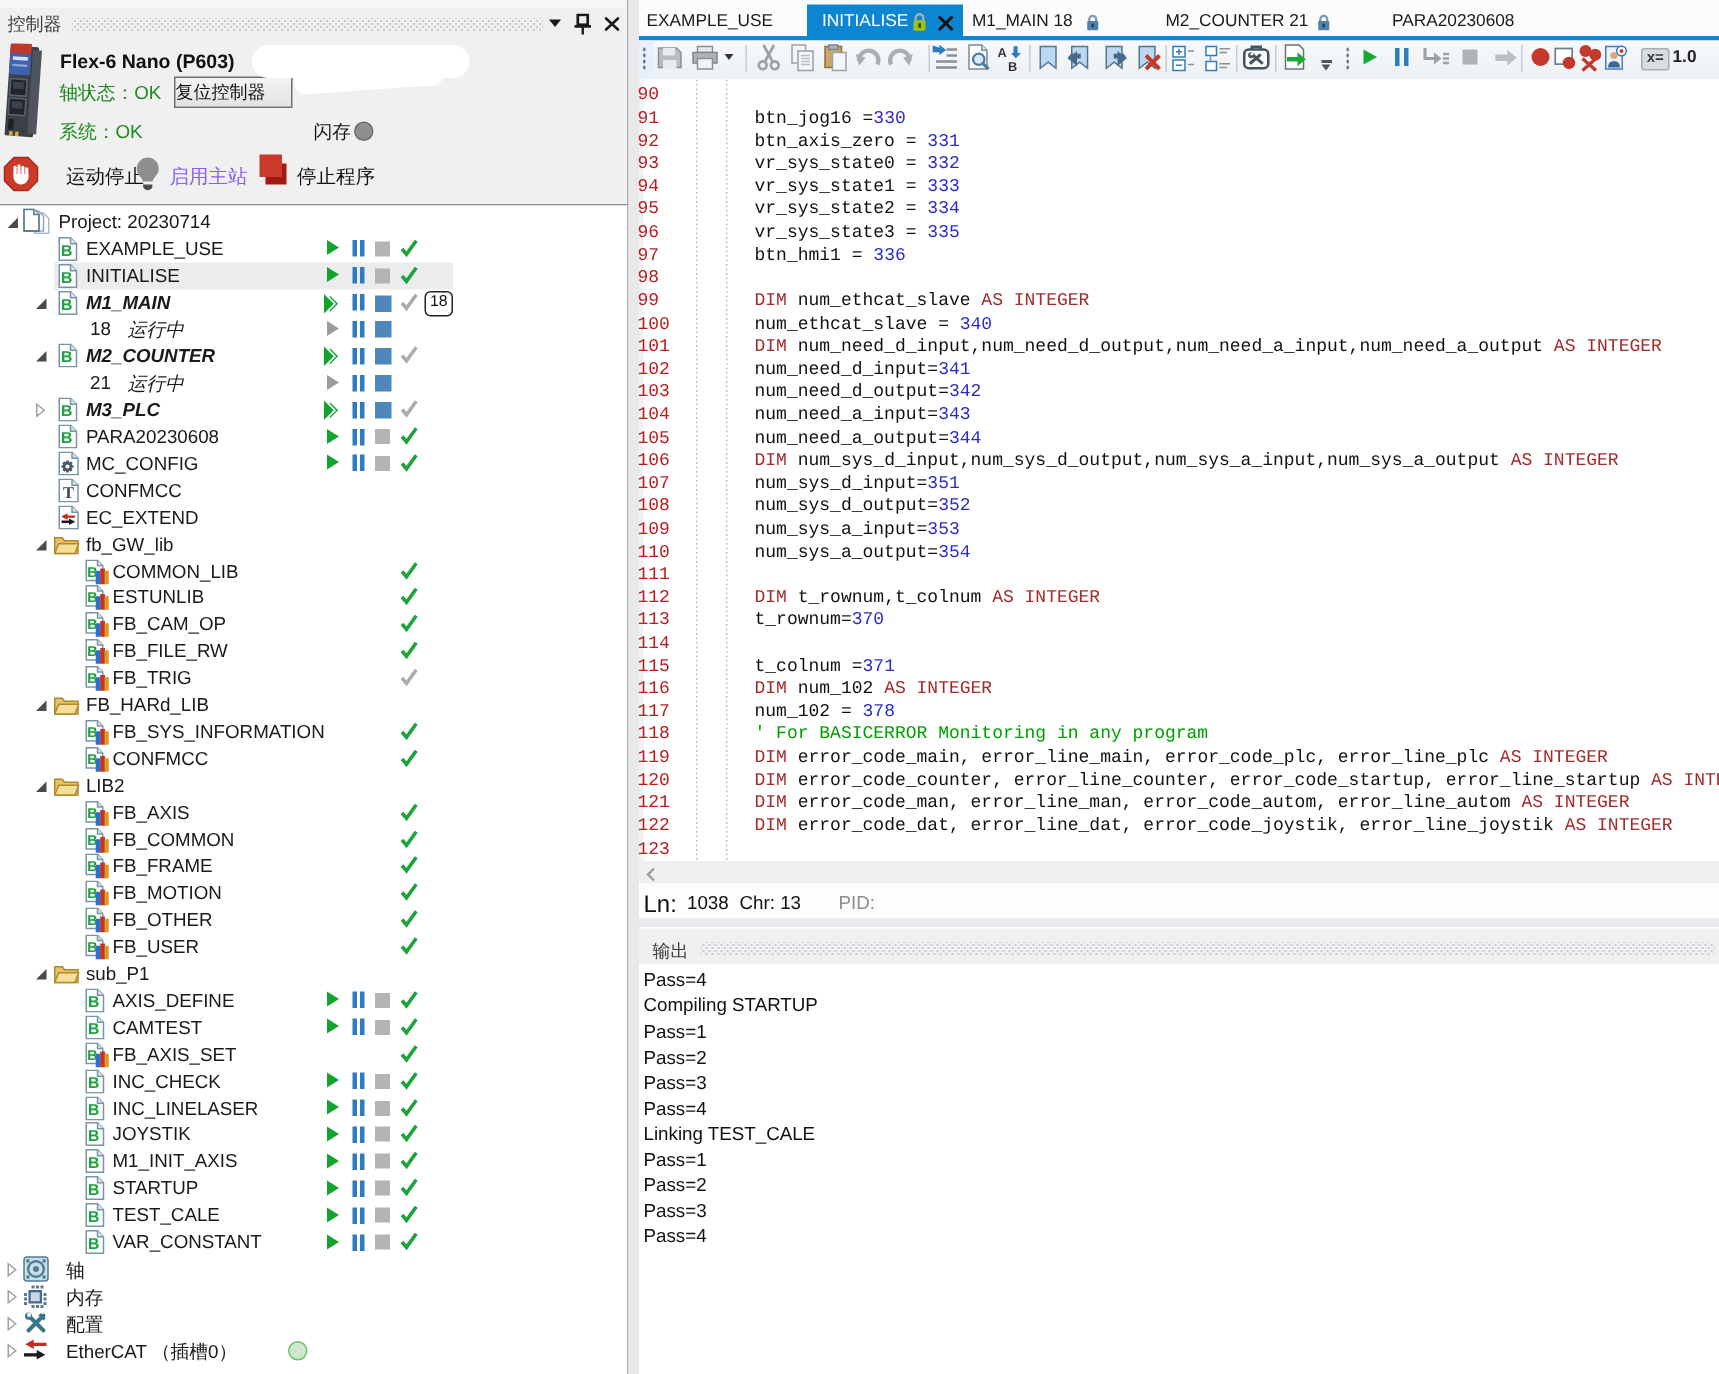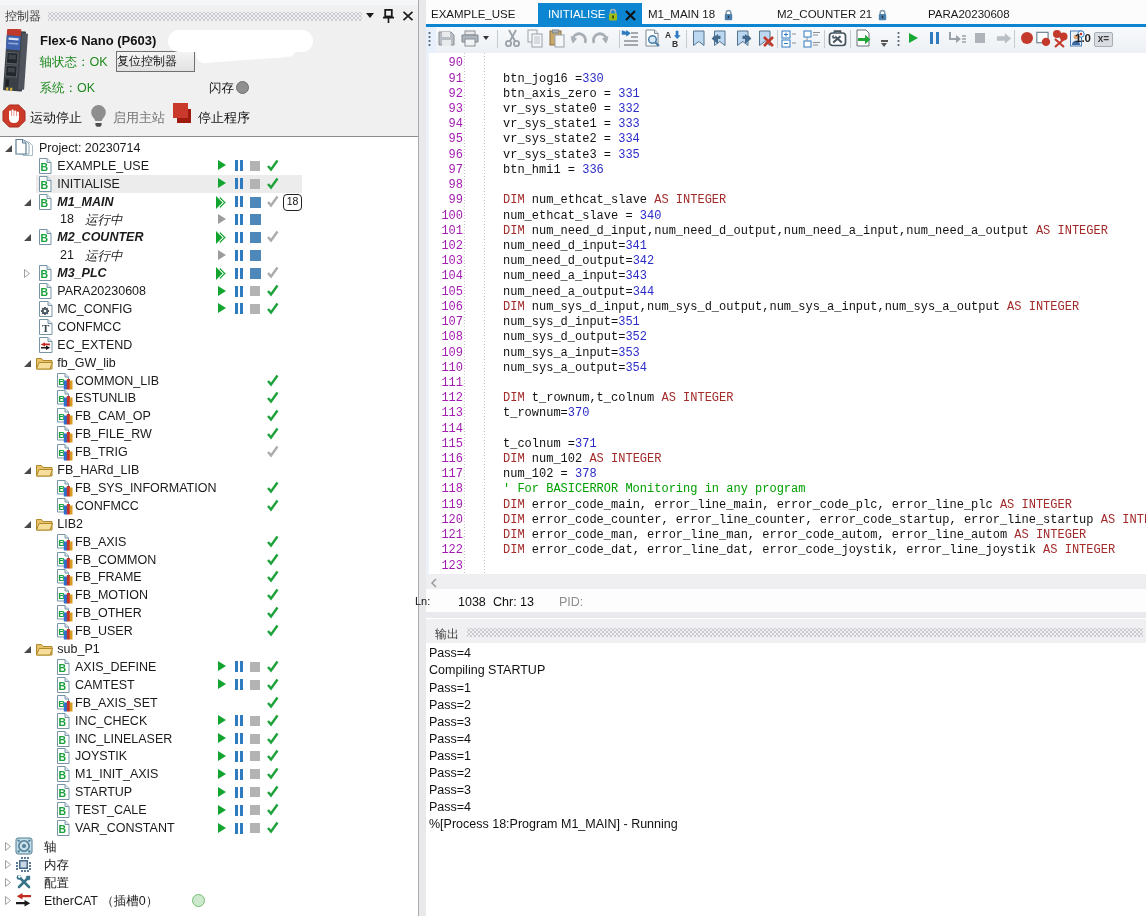--- a/index.html
+++ b/index.html
@@ -1,22 +1,22 @@
 <!DOCTYPE html>
 <html><head><meta charset="utf-8">
 <style>
 html,body{margin:0;padding:0}
 body{width:1146px;height:916px;position:relative;overflow:hidden;background:#fff;
  font-family:"Liberation Sans",sans-serif;-webkit-font-smoothing:antialiased}
 .abs{position:absolute}
 i{font-style:normal}
 .k{color:#A22B2A}.n{color:#2B2BC8}.c{color:#00A000}
 .dots{background-image:radial-gradient(circle,#CBCBD1 0.8px,transparent 1px),radial-gradient(circle,#CBCBD1 0.8px,transparent 1px);background-size:4px 4px,4px 4px;background-position:0 0,2px 2px}
-.gutter{left:425px;top:56.35px;width:38px;text-align:right;font-family:"Liberation Mono",monospace;
- font-size:12px;line-height:15.22px;color:#a21caf}
+.gutter{left:425px;top:56.35px;width:38px;text-align:left;font-family:"Liberation Mono",monospace;
+ font-size:12px;line-height:15.22px;color:#b91c1c}
 .codetxt{left:503px;top:56.35px;font-family:"Liberation Mono",monospace;font-size:12px;
  line-height:15.22px;color:#111;white-space:pre}
 .outtxt{left:429px;top:645.4px;font-size:12.5px;line-height:17.1px;color:#111}
 </style></head>
 <body>
 
 <div class="abs" style="left:0;top:0;width:419px;height:916px;background:#F0F0F0"></div>
 
 <div class="abs" style="left:0;top:0;width:419px;height:5px;background:#F5F6F7"></div>
 <span class="abs" style="left:5px;top:8px;font-size:12px;color:#3C3C3C">控制器</span>
@@ -62,26 +62,26 @@
 <svg class="abs" style="left:2px;top:104px" width="24" height="24" viewBox="0 0 24 24">
 <polygon points="7.3,1 16.7,1 23,7.3 23,16.7 16.7,23 7.3,23 1,16.7 1,7.3" fill="#CC3B2A" stroke="#A82A1C"></polygon>
 <g fill="#fff">
       <rect x="7" y="6.5" width="2.1" height="7" rx="1"></rect>
       <rect x="9.6" y="5.5" width="2.1" height="8" rx="1"></rect>
 <rect x="12.2" y="6.5" width="2.1" height="7" rx="1"></rect>
       <rect x="14.8" y="7.5" width="2.1" height="6" rx="1"></rect>
 <path d="M7 12 h10 v2.5 a5 5 0 0 1 -5 4.5 5 5 0 0 1 -5-4.5z"></path>
     </g>
   </svg>
-<span class="abs" style="left:30px;top:109px;font-size:13px;color:#111">运动停止</span>
+<span class="abs" style="left:44px;top:109px;font-size:13px;color:#111">运动停止</span>
 <svg class="abs" style="left:90px;top:104px" width="18" height="25" viewBox="0 0 18 25">
 <path d="M8.5 1 a7.3 7.3 0 0 1 7.3 7.3 c0 3.2-1.8 4.8-3 6.4 -0.6 0.8-1 1.6-1 2.3 h-6.6 c0-0.7-0.4-1.5-1-2.3 -1.2-1.6-3-3.2-3-6.4 A7.3 7.3 0 0 1 8.5 1z" fill="#8E8E8E"></path>
 <path d="M5.4 19 h6.2 v1.2 a3.1 2.6 0 0 1 -6.2 0z" fill="#4E4E4E"></path>
   </svg>
-<span class="abs" style="left:113px;top:109px;font-size:13px;color:#737373">启用主站</span>
+<span class="abs" style="left:113px;top:109px;font-size:13px;color:#8b5cf6">启用主站</span>
 <div class="abs" style="left:177px;top:109px;width:14px;height:14px;background:#A01A10"></div>
 <div class="abs" style="left:173px;top:103px;width:15px;height:15px;background:#C93A2D"></div>
 <span class="abs" style="left:198px;top:109px;font-size:13px;color:#111">停止程序</span>
 
 <div class="abs" style="left:0;top:136px;width:419px;height:1px;background:#8C8C8C"></div>
 <div class="abs" style="left:0;top:137px;width:418px;height:779px;background:#fff"></div>
 
 <div class="abs" style="left:0;top:138.8px;width:458px;height:18px">
     <svg class="abs" style="left:4px;top:5px" width="9" height="9" viewBox="0 0 9 9">
       <path d="M8 1 V8 H1z" fill="#4A4A4A"></path>
@@ -842,21 +842,21 @@
 <path d="M3 10 L12 18 M12 10 L3 18" stroke="#C3392C" stroke-width="2.2"></path>
   </svg>
 <svg class="abs" style="left:1069px;top:29px" width="16" height="19" viewBox="0 0 16 19">
 <rect x="1.5" y="2" width="11" height="15" fill="#EAF2FA" stroke="#4A7EB8"></rect>
 <path d="M3 16 c0-3 1.8-4.2 4-4.2 s4 1.2 4 4.2z" fill="#3C66A0"></path>
 <circle cx="7" cy="8" r="2.4" fill="#E0A878"></circle>
 <circle cx="12" cy="5" r="3.2" fill="#fff" stroke="#2E7BC0"></circle>
     <circle cx="12" cy="5" r="1.3" fill="#C3392C"></circle>
   </svg>
 <div class="abs" style="left:1094px;top:32px;width:17px;height:13px;background:#D9DDE2;border:1px solid #A8AEB5;border-radius:2px;font-size:10px;font-weight:bold;color:#3A3A3A;text-align:center;line-height:12px">x=</div>
-<span class="abs" style="left:1075px;top:32px;font-size:11.5px;font-weight:bold;color:#222">1.0</span>
+<span class="abs" style="left:1115px;top:32px;font-size:11.5px;font-weight:bold;color:#222">1.0</span>
 
 <div class="abs" style="left:426px;top:53px;width:720px;height:522px;background:#fff"></div>
 <div class="abs" style="left:426px;top:53px;width:3px;height:522px;background:#EDF2F8"></div>
 <div class="abs" style="left:464px;top:53px;width:1px;height:522px;background-image:linear-gradient(#C0C0C0 1px,transparent 1px);background-size:1px 3px"></div>
 <div class="abs" style="left:483.5px;top:53px;width:1px;height:522px;background-image:linear-gradient(#C0C0C0 1px,transparent 1px);background-size:1px 3px"></div>
 <div class="abs gutter">
     <div>90</div>
     <div>91</div>
     <div>92</div>
     <div>93</div>
@@ -892,35 +892,35 @@
     <div>123</div>
   </div>
 <div class="abs codetxt"><div>&nbsp;</div><div>btn_jog16 =<i class="n">330</i></div><div>btn_axis_zero = <i class="n">331</i></div><div>vr_sys_state0 = <i class="n">332</i></div><div>vr_sys_state1 = <i class="n">333</i></div><div>vr_sys_state2 = <i class="n">334</i></div><div>vr_sys_state3 = <i class="n">335</i></div><div>btn_hmi1 = <i class="n">336</i></div><div>&nbsp;</div><div><i class="k">DIM</i> num_ethcat_slave <i class="k">AS INTEGER</i></div><div>num_ethcat_slave = <i class="n">340</i></div><div><i class="k">DIM</i> num_need_d_input,num_need_d_output,num_need_a_input,num_need_a_output <i class="k">AS INTEGER</i></div><div>num_need_d_input=<i class="n">341</i></div><div>num_need_d_output=<i class="n">342</i></div><div>num_need_a_input=<i class="n">343</i></div><div>num_need_a_output=<i class="n">344</i></div><div><i class="k">DIM</i> num_sys_d_input,num_sys_d_output,num_sys_a_input,num_sys_a_output <i class="k">AS INTEGER</i></div><div>num_sys_d_input=<i class="n">351</i></div><div>num_sys_d_output=<i class="n">352</i></div><div>num_sys_a_input=<i class="n">353</i></div><div>num_sys_a_output=<i class="n">354</i></div><div>&nbsp;</div><div><i class="k">DIM</i> t_rownum,t_colnum <i class="k">AS INTEGER</i></div><div>t_rownum=<i class="n">370</i></div><div>&nbsp;</div><div>t_colnum =<i class="n">371</i></div><div><i class="k">DIM</i> num_102 <i class="k">AS INTEGER</i></div><div>num_102 = <i class="n">378</i></div><div><i class="c">' For BASICERROR Monitoring in any program</i></div><div><i class="k">DIM</i> error_code_main, error_line_main, error_code_plc, error_line_plc <i class="k">AS INTEGER</i></div><div><i class="k">DIM</i> error_code_counter, error_line_counter, error_code_startup, error_line_startup <i class="k">AS INTE</i></div><div><i class="k">DIM</i> error_code_man, error_line_man, error_code_autom, error_line_autom <i class="k">AS INTEGER</i></div><div><i class="k">DIM</i> error_code_dat, error_line_dat, error_code_joystik, error_line_joystik <i class="k">AS INTEGER</i></div><div>&nbsp;</div></div>
 
 <div class="abs" style="left:426px;top:574.3px;width:720px;height:15px;background:#EFEFF1"></div>
 <svg class="abs" style="left:430px;top:578px" width="8" height="10" viewBox="0 0 8 10">
     <path d="M6 1 L2 5 L6 9" fill="none" stroke="#9A9A9A" stroke-width="1.5"></path>
   </svg>
 
 <div class="abs" style="left:426px;top:589.3px;width:720px;height:22.4px;background:#FDFDFD"></div>
-<span class="abs" style="left:415px;top:594.6px;font-size:11px;color:#111">Ln:</span>
+<span class="abs" style="left:429px;top:594.6px;font-size:16px;color:#111">Ln:</span>
 <span class="abs" style="left:458px;top:594.6px;font-size:12.5px;color:#111">1038</span>
 <span class="abs" style="left:493px;top:594.6px;font-size:12.5px;color:#111">Chr: 13</span>
 <span class="abs" style="left:559px;top:594.6px;font-size:12.5px;color:#8E8E8E">PID:</span>
 
 <div class="abs" style="left:426px;top:611.7px;width:720px;height:6.5px;background:#E9E9EE"></div>
 <div class="abs" style="left:426px;top:619.2px;width:720px;height:24.2px;background:#F0F0F2"></div>
 <span class="abs" style="left:435px;top:626px;font-size:12px;color:#3C3C3C">输出</span>
 <div class="abs dots" style="left:467px;top:628px;width:676px;height:9px"></div>
 <div class="abs" style="left:426px;top:643.4px;width:720px;height:273px;background:#fff"></div>
 <div class="abs outtxt">
     <div>Pass=4</div>
     <div>Compiling STARTUP</div>
     <div>Pass=1</div>
     <div>Pass=2</div>
     <div>Pass=3</div>
     <div>Pass=4</div>
+    <div>Linking TEST_CALE</div>
     <div>Pass=1</div>
     <div>Pass=2</div>
     <div>Pass=3</div>
     <div>Pass=4</div>
-    <div>%[Process 18:Program M1_MAIN] - Running</div>
   </div>
 
 </body></html>

